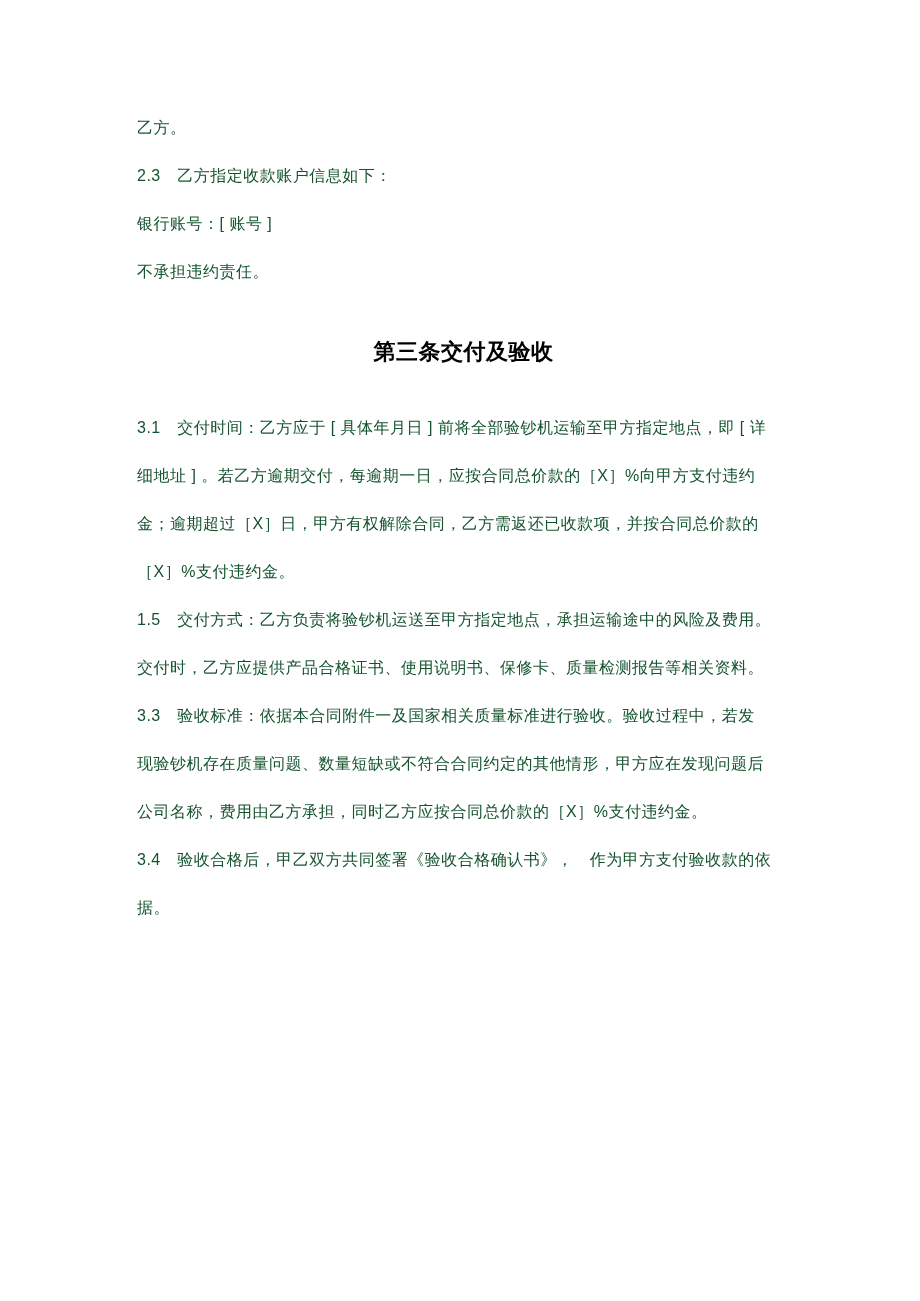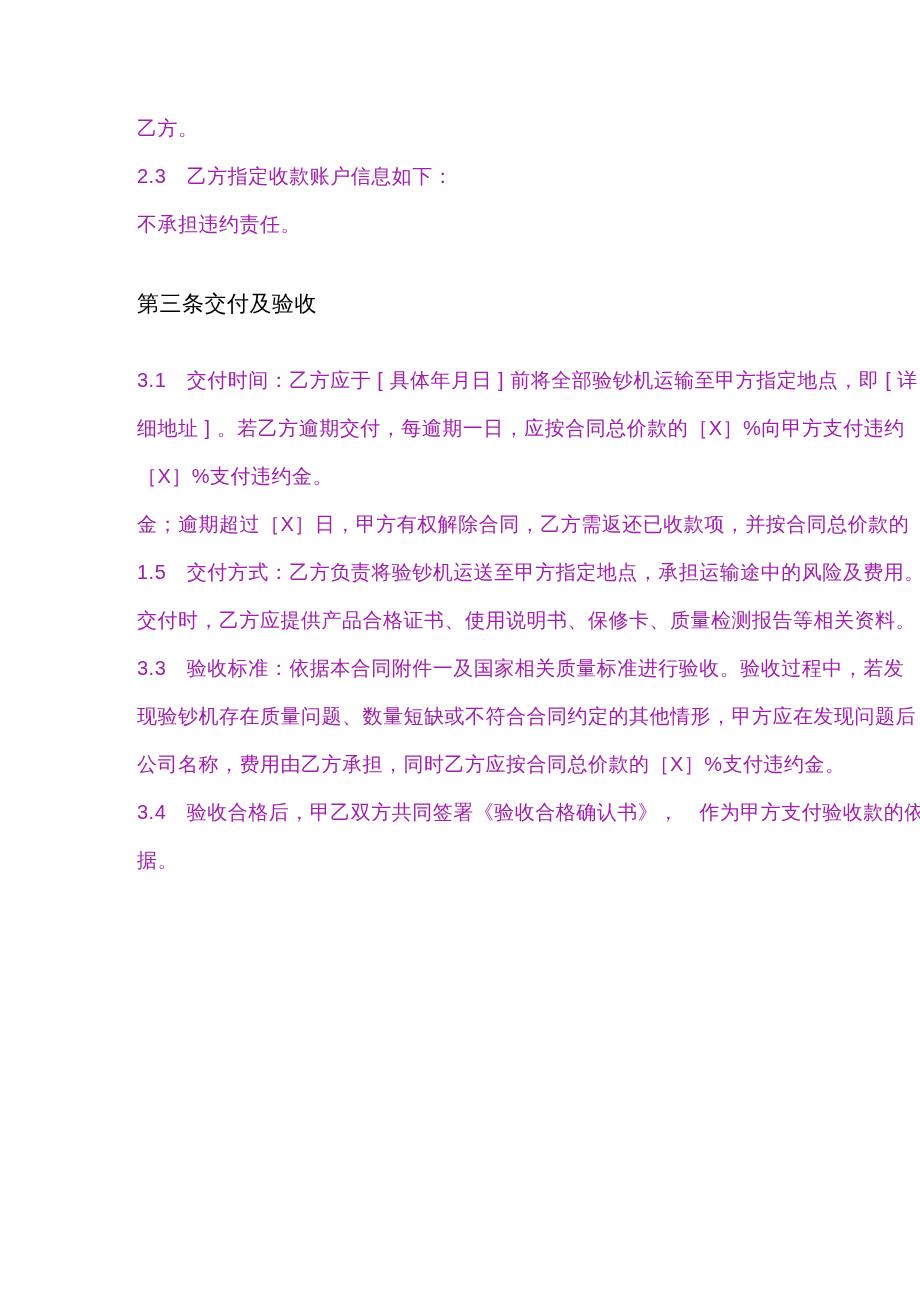--- a/index.html
+++ b/index.html
@@ -16,50 +16,52 @@
     overflow: hidden;
     font-family: "Liberation Sans", "DejaVu Sans", sans-serif;
     color: #000000;
   }
   .content {
     padding: 104px 130px 0 137px;
   }
   .line {
     height: 48px;
     line-height: 48px;
-    font-size: 20px;
+    font-size: 16px;
     letter-spacing: 0.5px;
     white-space: pre;
-    color: #a21caf;
+    color: #14532d;
   }
   .heading {
     height: 48px;
     line-height: 48px;
     margin-top: 32px;
     margin-bottom: 28px;
     font-size: 22px;
-    font-weight: 400;
+    font-weight: 700;
     letter-spacing: 0.5px;
     white-space: pre;
     color: #000000;
+    text-align: center;
   }
 </style>
 </head>
 <body>
 
 <div class="page">
   <div class="content">
     <div class="line">乙方。</div>
     <div class="line">2.3　乙方指定收款账户信息如下：</div>
+    <div class="line">银行账号：[ 账号 ]</div>
     <div class="line">不承担违约责任。</div>
     <div class="heading">第三条交付及验收</div>
     <div class="line">3.1　交付时间：乙方应于 [ 具体年月日 ] 前将全部验钞机运输至甲方指定地点，即 [ 详</div>
     <div class="line">细地址 ] 。若乙方逾期交付，每逾期一日，应按合同总价款的［X］%向甲方支付违约</div>
+    <div class="line">金；逾期超过［X］日，甲方有权解除合同，乙方需返还已收款项，并按合同总价款的</div>
     <div class="line">［X］%支付违约金。</div>
-    <div class="line">金；逾期超过［X］日，甲方有权解除合同，乙方需返还已收款项，并按合同总价款的</div>
     <div class="line">1.5　交付方式：乙方负责将验钞机运送至甲方指定地点，承担运输途中的风险及费用。</div>
     <div class="line">交付时，乙方应提供产品合格证书、使用说明书、保修卡、质量检测报告等相关资料。</div>
     <div class="line">3.3　验收标准：依据本合同附件一及国家相关质量标准进行验收。验收过程中，若发</div>
     <div class="line">现验钞机存在质量问题、数量短缺或不符合合同约定的其他情形，甲方应在发现问题后</div>
     <div class="line">公司名称，费用由乙方承担，同时乙方应按合同总价款的［X］%支付违约金。</div>
     <div class="line">3.4　验收合格后，甲乙双方共同签署《验收合格确认书》，　作为甲方支付验收款的依</div>
     <div class="line">据。</div>
   </div>
 </div>
 

